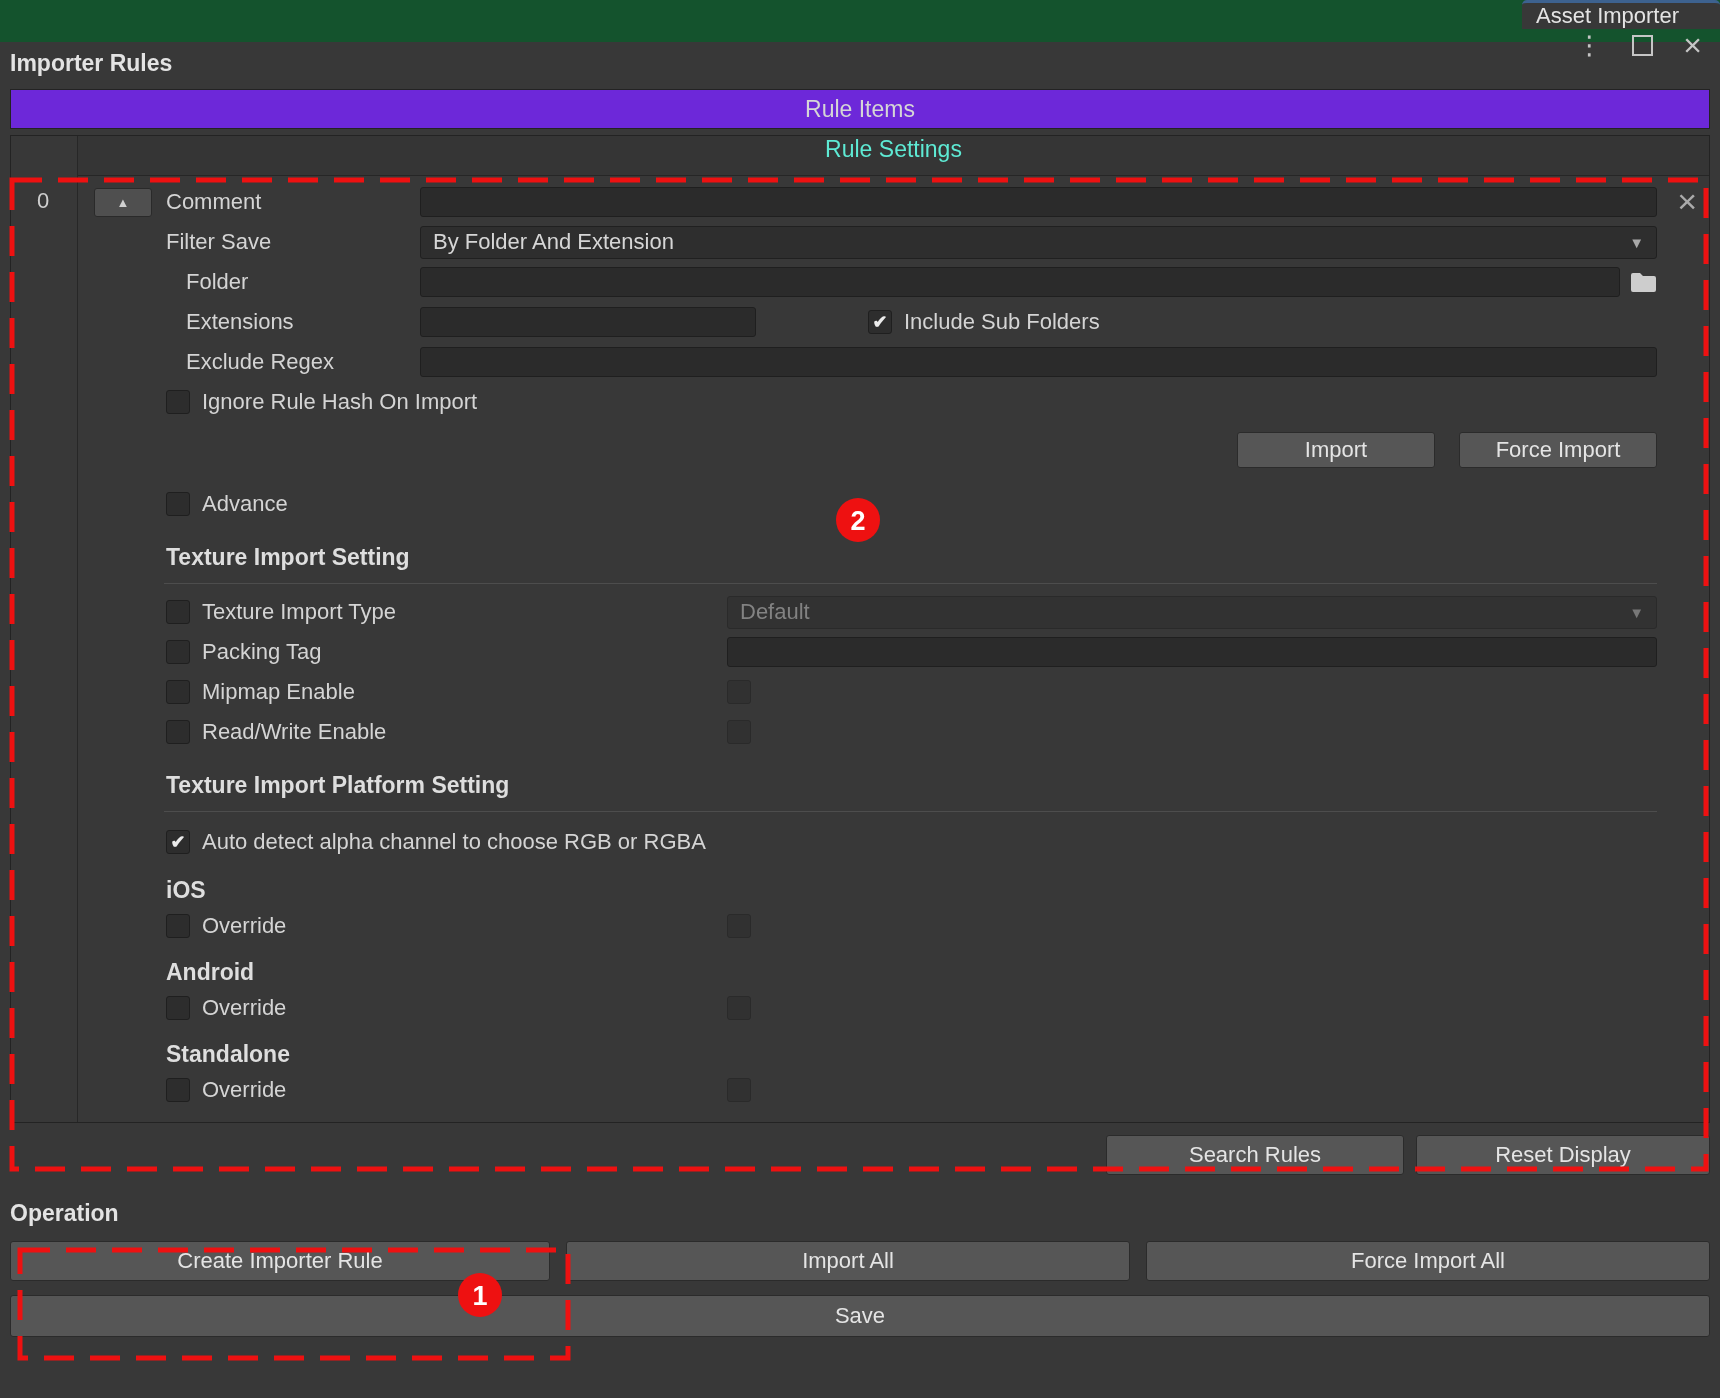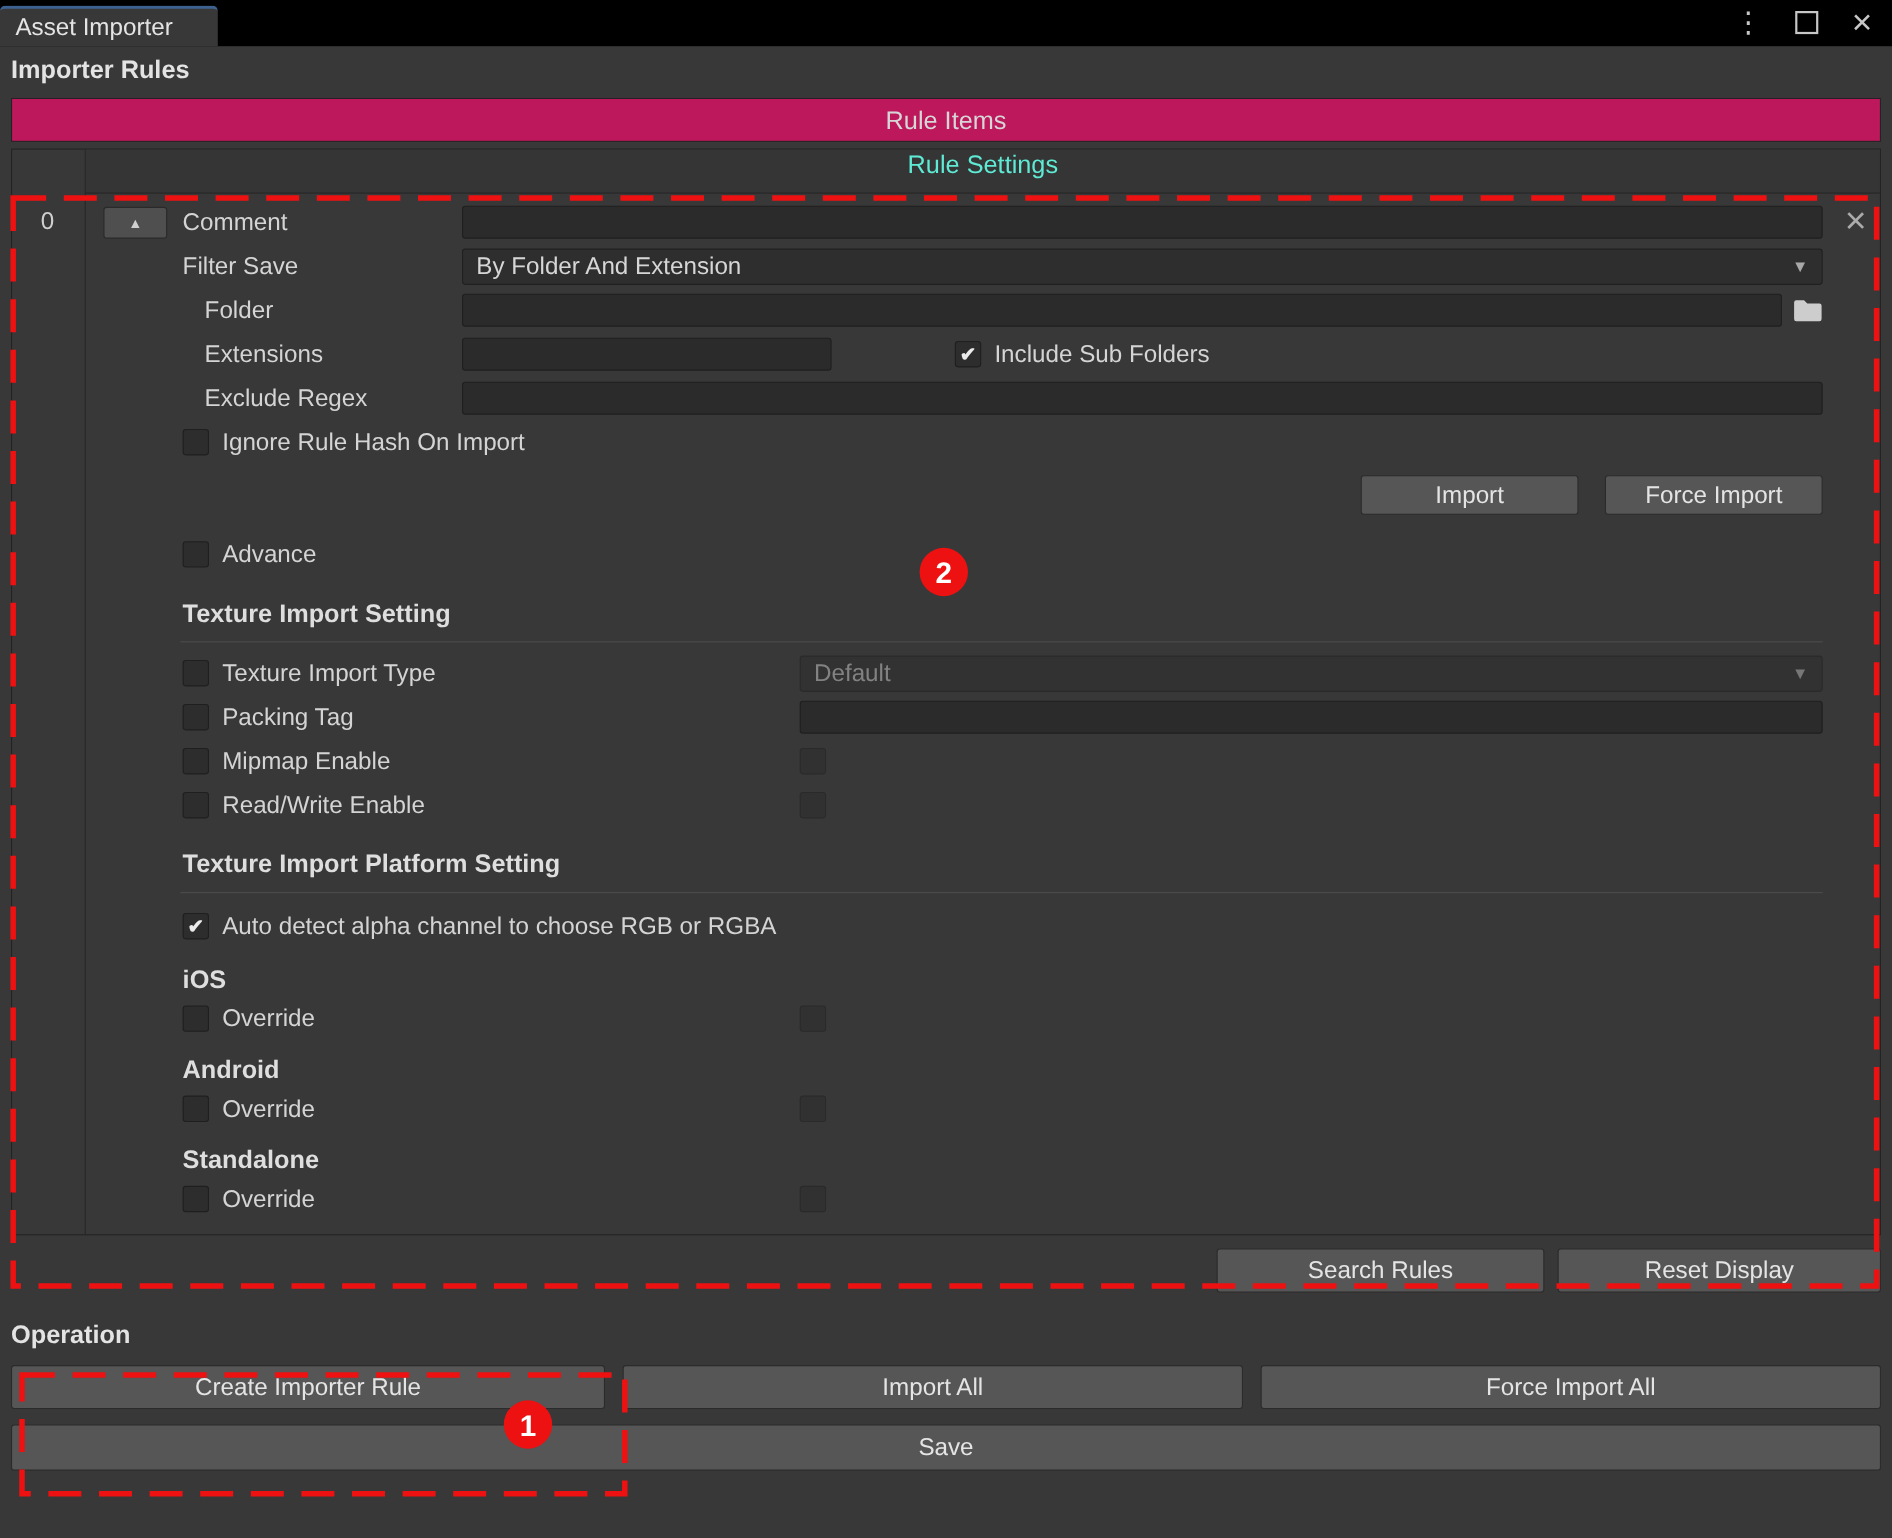--- a/index.html
+++ b/index.html
@@ -1,32 +1,32 @@
 <!DOCTYPE html>
 <html><head>
 <meta charset="utf-8">
 <style>
   html,body{margin:0;padding:0;background:#2b2b2b;}
   .screen{
     position:relative;width:1720px;height:1398px;background:#383838;
     font-family:"Liberation Sans",sans-serif;color:#d2d2d2;overflow:hidden;
   }
   
-  .titlebar{height:42px;background:#000000;display:flex;justify-content:space-between;align-items:flex-end;}
+  .titlebar{height:42px;background:#14532d;display:flex;justify-content:space-between;align-items:flex-end;flex-direction:column;}
   .tab{margin-left:0;height:37px;width:198px;background:#383838;border-top:3px solid #3d628f;
        border-radius:5px 5px 0 0;display:flex;align-items:center;padding-left:14px;
        font-size:22px;color:#e4e4e4;box-sizing:border-box;}
   .win-controls{display:flex;align-items:center;gap:30px;padding:0 18px 6px 0;color:#c6c6c6;}
   .kebab{font-size:26px;line-height:1;}
   .maxbox{width:17px;height:17px;border:2px solid #c6c6c6;display:inline-block;}
   .closex{font-size:32px;line-height:1;}
   
   .content{padding:0 10px 0 10px;}
   .h-title{font-weight:700;font-size:23px;color:#e3e3e3;margin:8px 0 12px 0;}
-  .box-header{border:1px solid #232323;background:#be185d;height:40px;display:flex;align-items:center;
+  .box-header{border:1px solid #232323;background:#6d28d9;height:40px;display:flex;align-items:center;
               justify-content:center;font-size:23px;color:#d6d6d6;box-sizing:border-box;}
   .list-toolbar{border:1px solid #232323;background:#3a3a3a;height:38px;margin-top:5px;display:flex;
                 align-items:center;justify-content:flex-end;box-sizing:border-box;}
   .count{color:#8f8f8f;font-size:21px;margin-right:22px;}
   .menu-btn{width:46px;height:100%;display:flex;align-items:center;justify-content:center;
             color:#bdbdbd;font-size:30px;}
   .add-btn{width:48px;height:100%;background:#555555;border-left:1px solid #232323;display:flex;
            align-items:center;justify-content:center;color:#e9e9e9;font-size:34px;font-weight:700;box-sizing:border-box;}
   
   .rs-outer{margin-top:6px;border:1px solid #232323;background:#383838;display:flex;}

